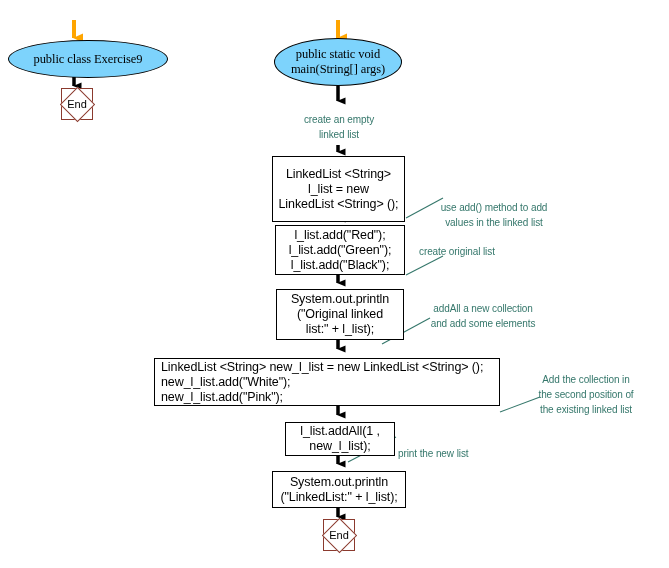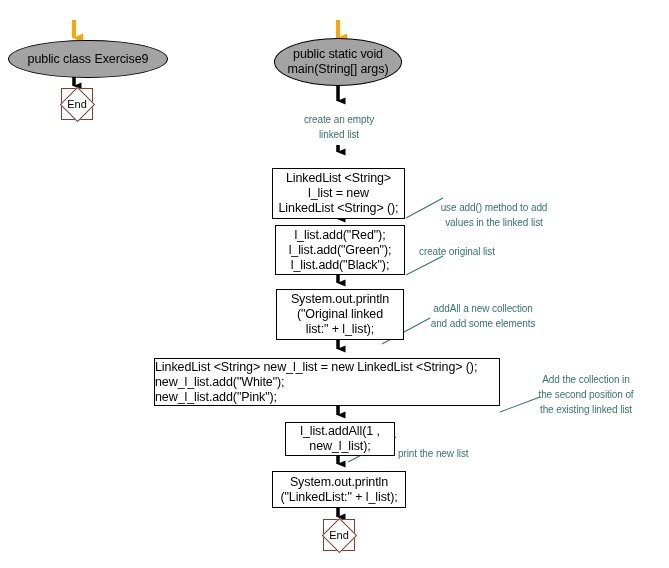--- a/index.html
+++ b/index.html
@@ -33,21 +33,22 @@
     white-space: pre-line;
     letter-spacing: -0.1px;
   }
   .proc {
     border: 1.4px solid #000000;
     background: #ffffff;
   }
   .term-ellipse {
     border: 1.4px solid #000000;
     border-radius: 50%;
-    background: #a3a3a3;
+    background: #7dd3fc;
+    font-family: Liberation Serif, serif;
   }
   .end-box {
     position: absolute;
     border: 1.4px solid #8b3a2e;
     background: #ffffff;
     box-sizing: border-box;
   }
   .end-diamond {
     position: absolute;
     border: 1.4px solid #8b3a2e;
@@ -153,42 +154,42 @@
 <div class="end-box" style="left:61px; top:88px; width:32px; height:32px;"></div>
 <div class="end-diamond" style="left:64.5px; top:91.5px; width:25px; height:25px;"></div>
 <div class="end-label" style="left:61px; top:88px; width:32px; height:32px;">End</div>
 
 <div class="node term-ellipse" style="left:274px; top:38px; width:128px; height:48px;">public static void
 main(String[] args)</div>
 
 <div class="annot" style="left:281px; top:112px; width:116px;">create an empty
 linked list</div>
 
-<div class="node proc" style="left:272px; top:168px; width:133px; height:51px;">LinkedList &lt;String&gt;
+<div class="node proc" style="left:272px; top:156px; width:133px; height:66px;">LinkedList &lt;String&gt;
 l_list = new
 LinkedList &lt;String&gt; ();</div>
 
 <div class="annot" style="left:419px; top:168px; width:150px;margin-top:32px;">use add() method to add
 values in the linked list</div>
 
 <div class="node proc" style="left:275px; top:225px; width:130px; height:50px;">l_list.add("Red");
 l_list.add("Green");
 l_list.add("Black");</div>
 
 <div class="annot left" style="left:419px; top:244px; width:140px;">create original list</div>
 
 <div class="node proc" style="left:276px; top:289px; width:128px; height:51px;">System.out.println
 ("Original linked
 list:" + l_list);</div>
 
 <div class="annot" style="left:408px; top:301px; width:150px;">addAll a new collection
 and add some elements</div>
 
 <div class="node proc" style="left:154px; top:358px; width:346px; height:48px;
-            justify-content:flex-start; text-align:left; ">LinkedList &lt;String&gt; new_l_list = new LinkedList &lt;String&gt; ();
+            justify-content:flex-start; text-align:left; padding-left:6px;">LinkedList &lt;String&gt; new_l_list = new LinkedList &lt;String&gt; ();
 new_l_list.add("White");
 new_l_list.add("Pink");</div>
 
 <div class="annot" style="left:508px; top:372px; width:156px;text-align:center;">Add the collection in
 the second position of
 the existing linked list</div>
 
 <div class="node proc" style="left:285px; top:422px; width:110px; height:34px;">l_list.addAll(1 ,
 new_l_list);</div>
 

